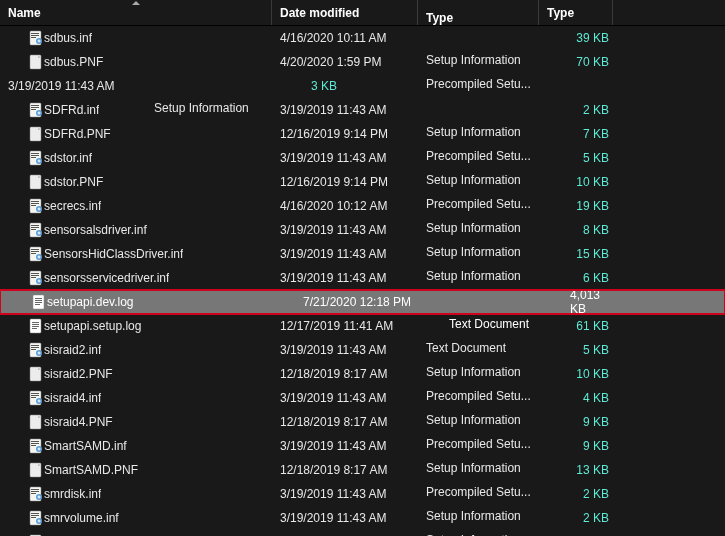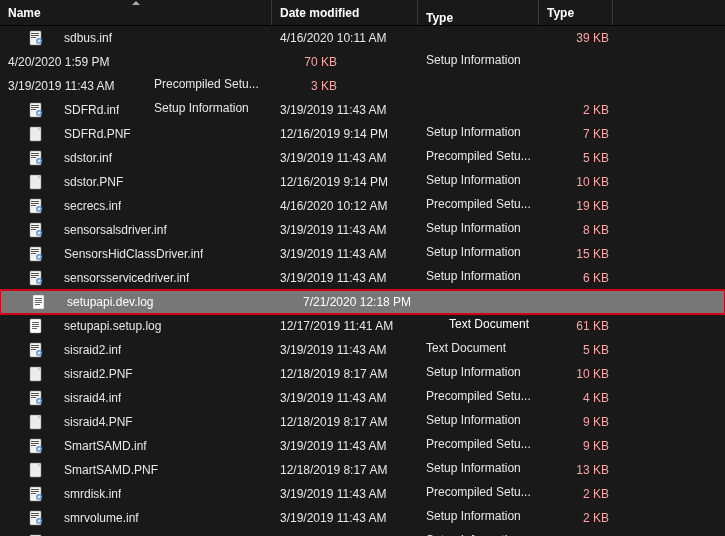--- a/index.html
+++ b/index.html
@@ -51,24 +51,24 @@
       position: relative;
     }
     .row.selected {
       background: #777777;
     }
     .row.highlighted-outline {
       outline: 2px solid #d0021b;
       outline-offset: -1px;
     }
     .cell { display: flex; align-items: center; height: 100%; }
-    .cell.name { width: 272px; padding-left: 28px; gap: 20px; }
+    .cell.name { width: 272px; padding-left: 28px; gap: 0; }
     .cell.date { width: 146px; padding-left: 8px; color: #e8e8e8; }
     .cell.type { width: 121px; padding-left: 8px; color: #e8e8e8; white-space: nowrap; overflow: hidden; text-overflow: ellipsis; margin-top: 44px; }
-    .cell.size { width: 80px; padding-right: 10px; justify-content: flex-end; color: #fca5a5; }
+    .cell.size { width: 80px; padding-right: 10px; justify-content: flex-end; color: #5eead4; }
     .icon-file {
       width: 16px; height: 16px;
       display: inline-flex;
       flex-shrink: 0;
     }
     .icon-file svg { width: 16px; height: 16px; }
     .filename { white-space: nowrap; overflow: hidden; text-overflow: ellipsis; }
     .row.selected .cell { color: #fff; padding-left: 31px; }
   </style>
 </head>
@@ -104,20 +104,29 @@
             <rect x="10.5" y="9.5" width="1" height="3" fill="#fff"></rect>
           </svg>
         </span>
         <span class="filename">sdbus.inf</span>
       </div>
       <div class="cell date">4/16/2020 10:11 AM</div>
       <div class="cell type">Setup Information</div>
       <div class="cell size">39 KB</div>
     </div>
     <div class="row">
+      <div class="cell name">
+        <span class="icon-file">
+          <svg viewBox="0 0 16 16">
+            <rect x="2" y="1" width="11" height="14" rx="1" fill="#ececec" stroke="#888" stroke-width="0.5"></rect>
+            <polygon points="10,1 13,4 10,4" fill="#c4c4c4"></polygon>
+          </svg>
+        </span>
+        <span class="filename">sdbus.PNF</span>
+      </div>
       <div class="cell date">4/20/2020 1:59 PM</div>
       <div class="cell type">Precompiled Setu...</div>
       <div class="cell size">70 KB</div>
     </div>
     <div class="row">
       <div class="cell date">3/19/2019 11:43 AM</div>
       <div class="cell type">Setup Information</div>
       <div class="cell size">3 KB</div>
     </div>
     <div class="row">
@@ -270,20 +279,21 @@
             <rect x="4" y="4" width="7" height="1" fill="#666"></rect>
             <rect x="4" y="6" width="7" height="1" fill="#666"></rect>
             <rect x="4" y="8" width="7" height="1" fill="#666"></rect>
             <rect x="4" y="10" width="5" height="1" fill="#666"></rect>
           </svg>
         </span>
         <span class="filename">setupapi.dev.log</span>
       </div>
       <div class="cell date">7/21/2020 12:18 PM</div>
       <div class="cell type">Text Document</div>
+      <div class="cell size">4,013 KB</div>
     </div>
     <div class="row">
       <div class="cell name">
         <span class="icon-file">
           <svg viewBox="0 0 16 16">
             <rect x="2" y="1" width="11" height="14" rx="1" fill="#fff" stroke="#888" stroke-width="0.5"></rect>
             <rect x="4" y="4" width="7" height="1" fill="#666"></rect>
             <rect x="4" y="6" width="7" height="1" fill="#666"></rect>
             <rect x="4" y="8" width="7" height="1" fill="#666"></rect>
             <rect x="4" y="10" width="5" height="1" fill="#666"></rect>

